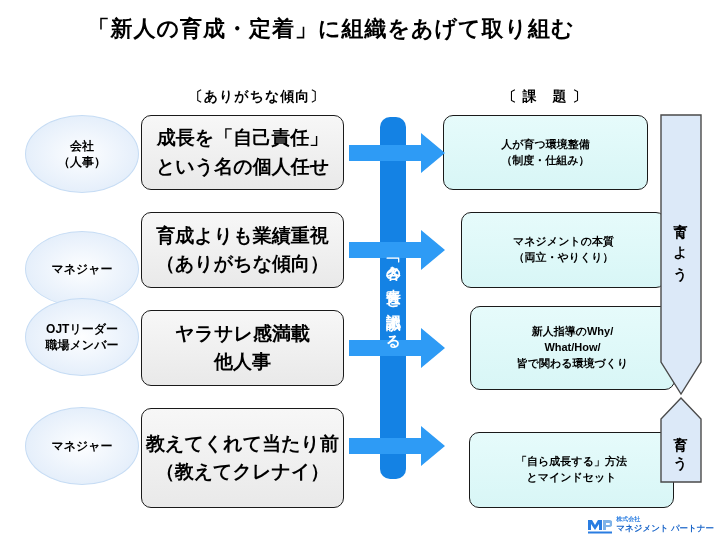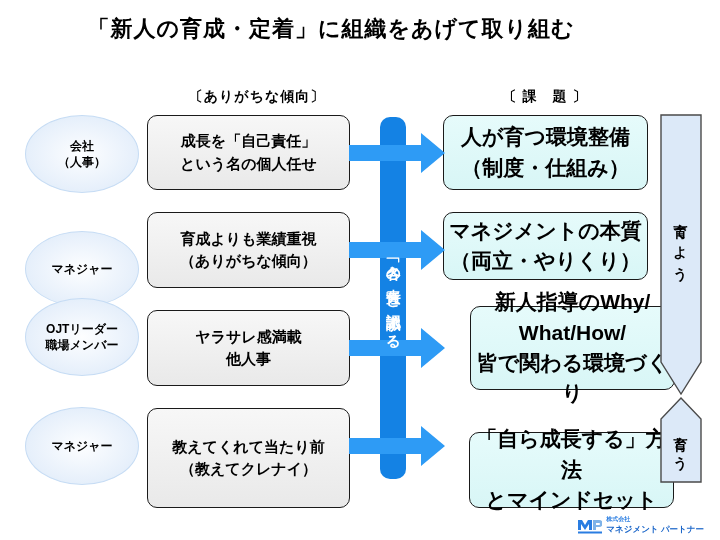--- a/index.html
+++ b/index.html
@@ -18,52 +18,52 @@
   .col-header.left{left:152px;}
   .col-header.right{left:440px;}
   .oval{
     position:absolute;left:25px;width:112px;border-radius:50%;
     background:radial-gradient(ellipse at center,#fdfeff 0%,#e7f0fb 65%,#d9e8f7 100%);
     border:1px solid #c6dcf4;
     display:flex;align-items:center;justify-content:center;text-align:center;
     font-size:12px;font-weight:bold;line-height:1.35;white-space:pre-line;
   }
   .gbox{
-    position:absolute;left:147px;width:203px;box-sizing:border-box;
+    position:absolute;left:141px;width:203px;box-sizing:border-box;
     background:linear-gradient(#f7f7f7,#e9e9e9);
     border:1.6px solid #1a1a1a;border-radius:10px;
     display:flex;align-items:center;justify-content:center;text-align:center;
-    font-size:15px;font-weight:bold;line-height:1.5;white-space:pre-line;
+    font-size:19px;font-weight:bold;line-height:1.5;white-space:pre-line;
   }
   .cbox{
     position:absolute;left:443px;width:205px;box-sizing:border-box;
     background:linear-gradient(#e6fbfb,#d8f6f6);
     border:1.6px solid #1a1a1a;border-radius:10px;
     display:flex;align-items:center;justify-content:center;text-align:center;
-    font-size:21px;font-weight:bold;line-height:1.45;white-space:pre-line;
+    font-size:11px;font-weight:bold;line-height:1.45;white-space:pre-line;
   }
   .vbar{
     position:absolute;left:380px;top:117px;width:26px;height:362px;
     background:#1482e4;border-radius:10px;z-index:1;
   }
   .vbar-text{
     position:absolute;left:380px;top:117px;width:26px;height:362px;z-index:3;
     display:flex;align-items:center;justify-content:center;
     writing-mode:vertical-rl;text-orientation:mixed;
     color:#fff;font-size:14.5px;font-weight:bold;letter-spacing:2px;
   }
   .flow-arrow{position:absolute;left:349px;width:98px;height:44px;z-index:2;}
   .varrow-shape{position:absolute;left:658px;width:46px;}
   .varrow-label{
     position:absolute;z-index:4;writing-mode:vertical-rl;text-orientation:mixed;
     font-size:14px;font-weight:bold;letter-spacing:4px;color:#000;
     left:658px;width:46px;display:flex;align-items:center;justify-content:center;
   }
   .logo{
-    position:absolute;right:16px;bottom:6px;display:flex;align-items:center;gap:4px;
+    position:absolute;right:6px;bottom:6px;display:flex;align-items:flex-start;gap:4px;
   }
   .logo-texts{display:flex;flex-direction:column;line-height:1.2;}
   .logo-prefix{font-size:6px;color:#2a7de1;font-weight:bold;}
   .logo-name{font-size:8.5px;color:#1b66c9;font-weight:bold;}
 </style>
 </head>
 <body>
 
 <div class="stage">
 
@@ -100,21 +100,21 @@
     <polygon points="0,14 72,14 72,2 96,22 72,42 72,30 0,30" fill="#2e9bf5"></polygon>
   </svg>
   <svg class="flow-arrow" style="top:424px;" viewBox="0 0 98 44">
     <polygon points="0,14 72,14 72,2 96,22 72,42 72,30 0,30" fill="#2e9bf5"></polygon>
   </svg>
 
   <div class="vbar-text">「各々の責任」と認識する</div>
 
   <div class="cbox" style="top:115px;height:75px;">人が育つ環境整備
 （制度・仕組み）</div>
-  <div class="cbox" style="top:212px;height:68px;">マネジメントの本質
+  <div class="cbox" style="top:212px;height:76px;margin-left:18px;">マネジメントの本質
 （両立・やりくり）</div>
   <div class="cbox" style="top:306px;height:84px;margin-left:27px;">新人指導のWhy/
 What/How/
 皆で関わる環境づくり</div>
   <div class="cbox" style="top:432px;height:76px;margin-left:26px;">「自ら成長する」方法
 とマインドセット</div>
 
   <svg class="varrow-shape" style="top:114px;height:282px;" viewBox="0 0 46 282">
     <polygon points="3,1 43,1 43,248 23,280 3,248" fill="#dce9f8" stroke="#4a4a4a" stroke-width="1.4"></polygon>
   </svg>

